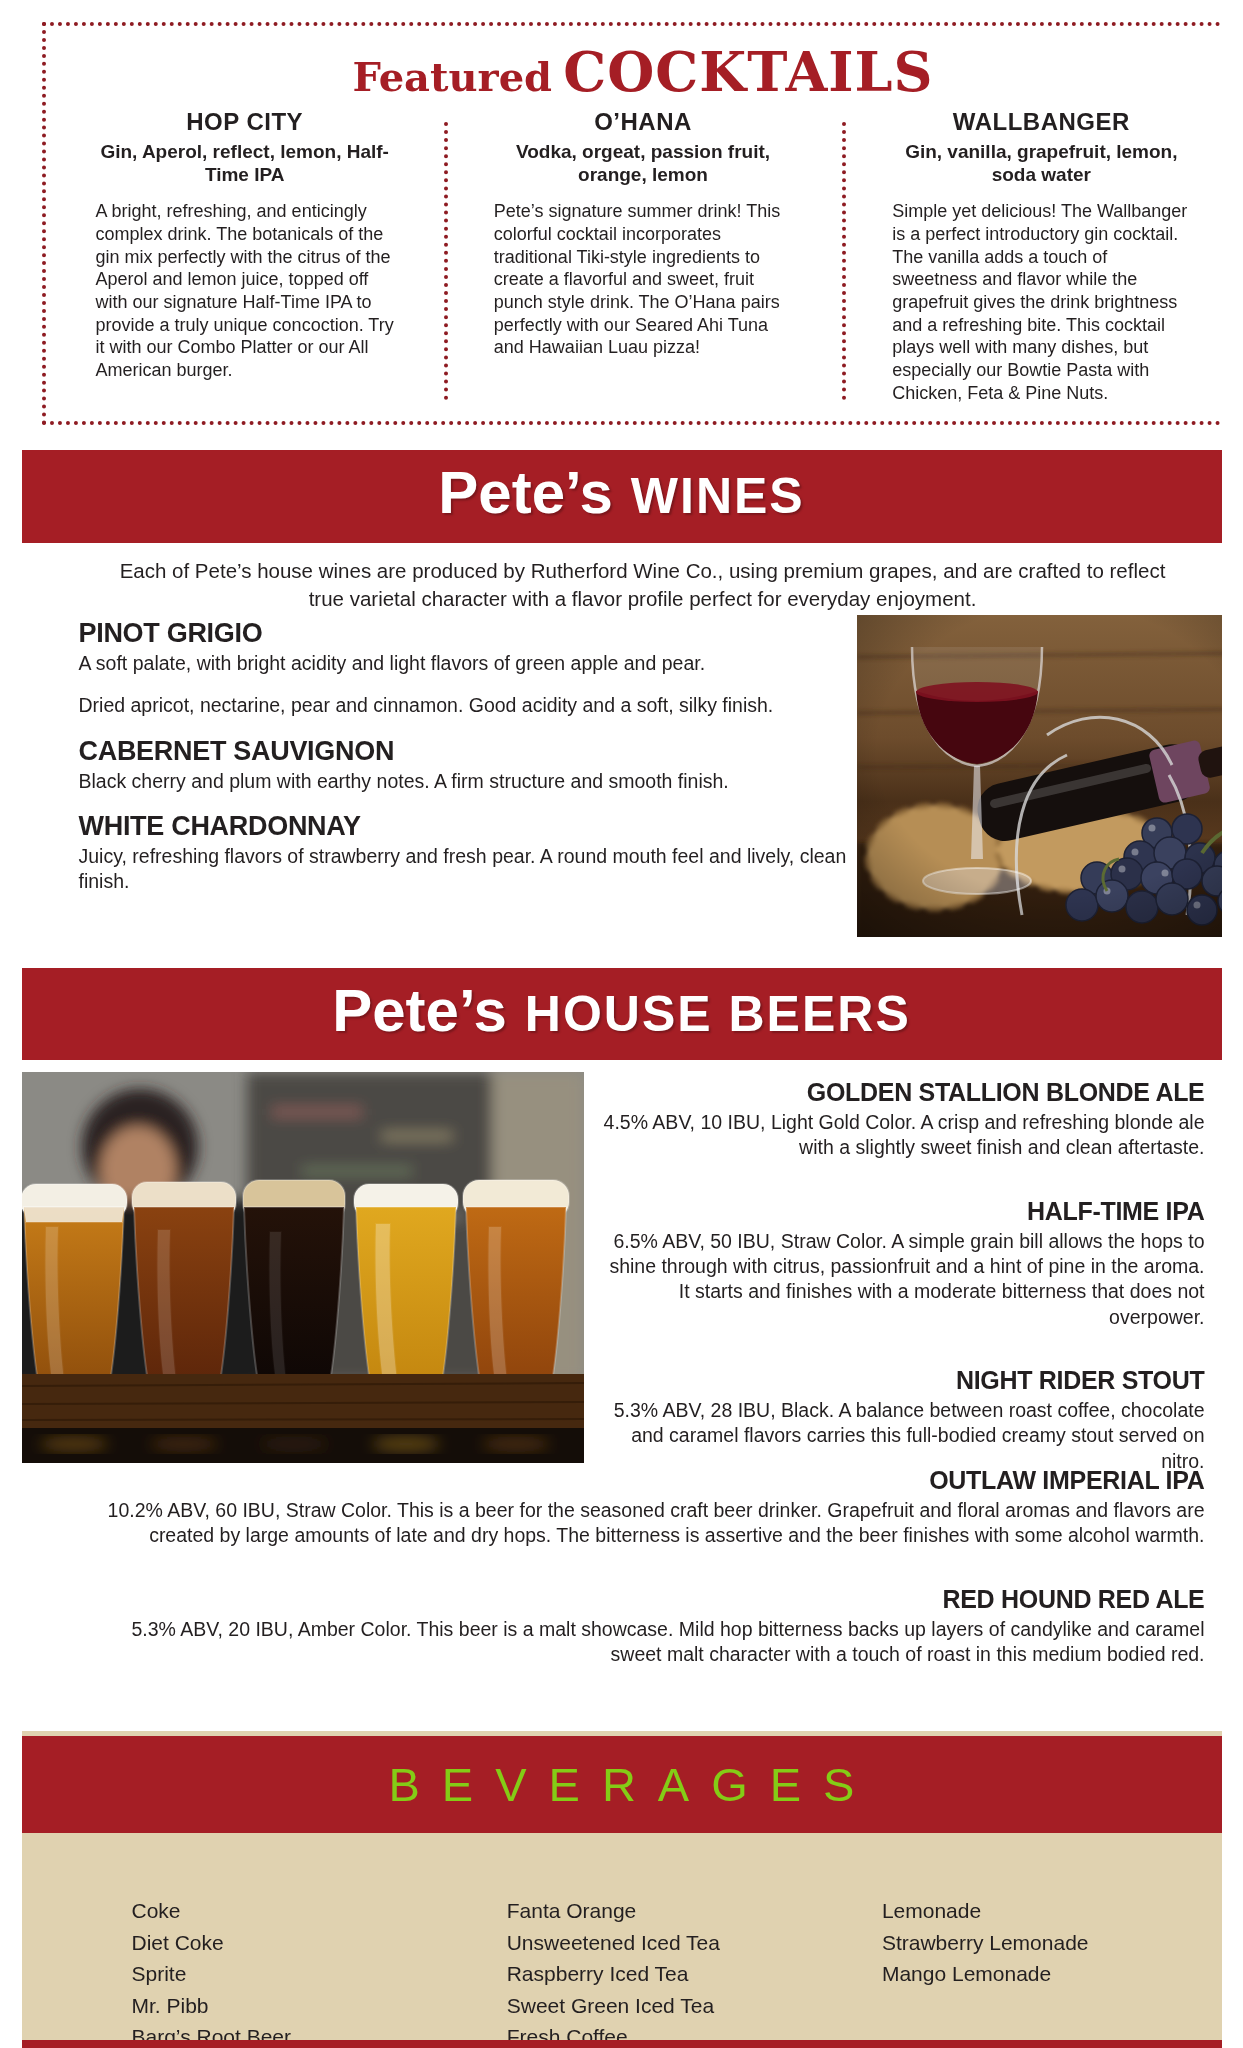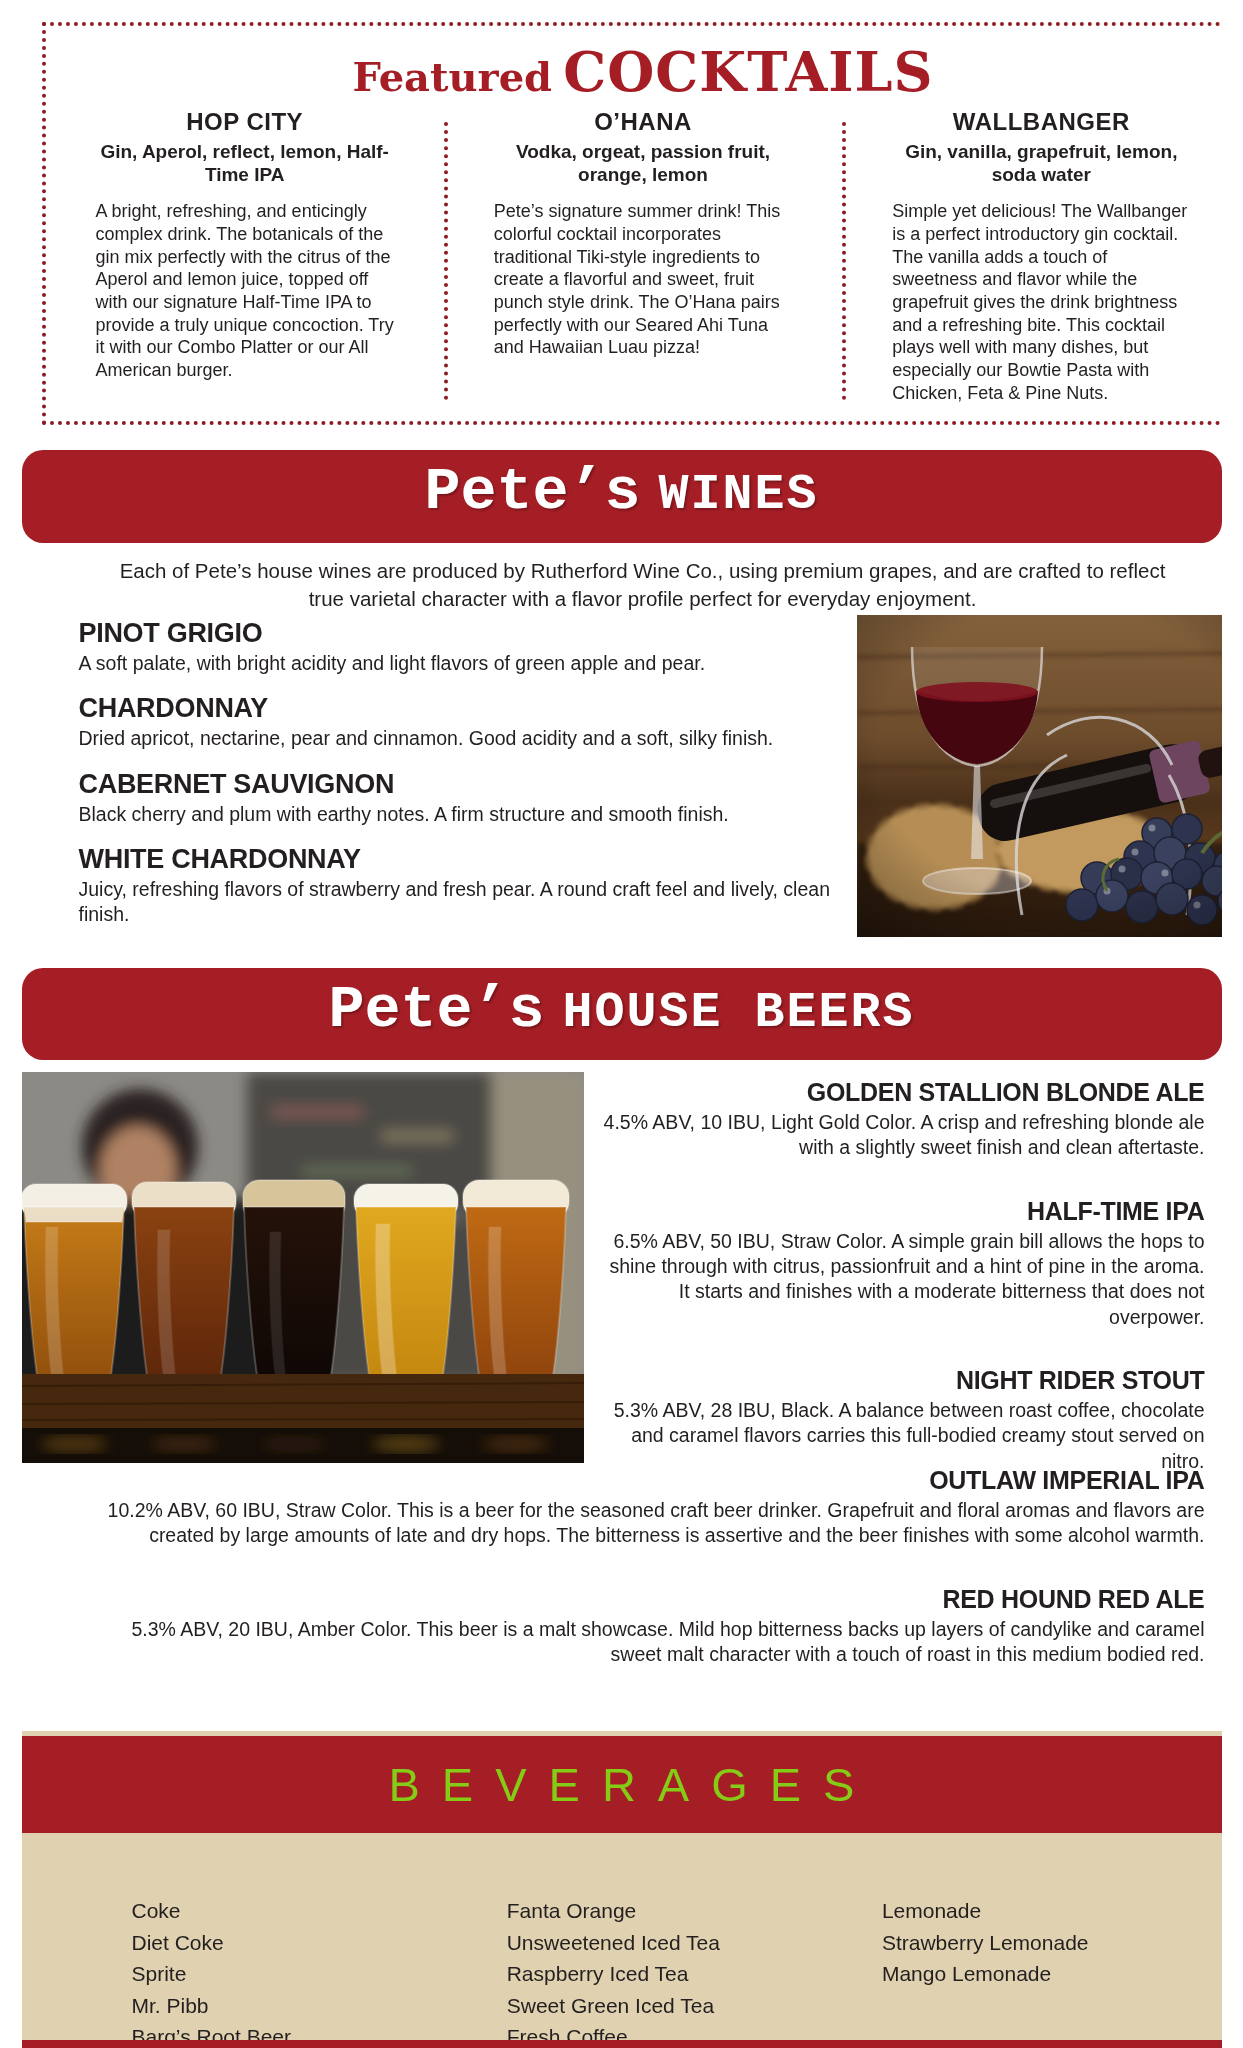--- a/index.html
+++ b/index.html
@@ -21,21 +21,21 @@
   .cocktail-cols{position:absolute;top:82px;left:0;width:100%;height:310px;display:flex;}
   .cocktail-col{width:33.333%;padding:0 50px;}
   .col-div{position:absolute;top:14px;bottom:18px;border-left:4px dotted var(--dotted);}
   .col-div.d1{left:33.333%;}
   .col-div.d2{left:66.666%;}
   .cocktail-name{font-size:24px;font-weight:bold;text-align:center;letter-spacing:0.5px;margin-bottom:4px;}
   .cocktail-ing{font-size:19px;font-weight:bold;text-align:center;line-height:1.22;margin-bottom:14px;}
   .cocktail-desc{font-size:18px;text-align:left;line-height:1.26;}
 
   
-  .banner{position:absolute;left:0;width:100%;background:var(--red);display:flex;align-items:baseline;justify-content:center;gap:18px;color:#fff;font-family:Liberation Mono, monospace;font-weight:bold;border-radius:21px;}
+  .banner{position:absolute;left:0;width:100%;background:var(--red);display:flex;align-items:baseline;justify-content:center;gap:18px;color:#fff;font-family:Liberation Sans, sans-serif;font-weight:bold;}
   .banner-wines{top:450px;height:93px;padding-top:8px;}
   .banner-beers{top:968px;height:92px;padding-top:8px;}
   .banner .b-prefix{font-size:60px;text-shadow:2px 2px 2px rgba(0,0,0,.25);}
   .banner .b-main{font-size:50px;letter-spacing:2px;text-shadow:2px 2px 2px rgba(0,0,0,.25);}
 
   
   .wine-intro{position:absolute;top:557px;left:96px;width:1050px;text-align:center;font-size:20.5px;line-height:1.35;}
   .wine-list{position:absolute;top:618px;left:57px;width:775px;}
   .wine-item{margin-bottom:17px;}
   .wine-name{font-size:27px;font-weight:bold;letter-spacing:-0.3px;margin-bottom:2px;}
@@ -99,30 +99,29 @@
   </div>
 
   <p class="wine-intro">Each of Pete’s house wines are produced by Rutherford Wine Co., using premium grapes, and are crafted to reflect true varietal character with a flavor profile perfect for everyday enjoyment.</p>
 
   <div class="wine-list">
     <div class="wine-item">
       <h3 class="wine-name">PINOT GRIGIO</h3>
       <p class="wine-desc">A soft palate, with bright acidity and light flavors of green apple and pear.</p>
     </div>
     <div class="wine-item">
-      <h3 class="wine-name">CHARDONNAY</h3>
       <p class="wine-desc">Dried apricot, nectarine, pear and cinnamon. Good acidity and a soft, silky finish.</p>
     </div>
     <div class="wine-item">
       <h3 class="wine-name">CABERNET SAUVIGNON</h3>
       <p class="wine-desc">Black cherry and plum with earthy notes. A firm structure and smooth finish.</p>
     </div>
     <div class="wine-item">
       <h3 class="wine-name">WHITE CHARDONNAY</h3>
-      <p class="wine-desc">Juicy, refreshing flavors of strawberry and fresh pear. A round craft feel and lively, clean finish.</p>
+      <p class="wine-desc">Juicy, refreshing flavors of strawberry and fresh pear. A round mouth feel and lively, clean finish.</p>
     </div>
   </div>
 
   <div class="wine-photo">
     <svg width="100%" height="100%" viewBox="0 0 408 322" preserveAspectRatio="none">
       <defs>
         <linearGradient id="wood" x1="0" y1="0" x2="0" y2="1">
           <stop offset="0" stop-color="#83613c"></stop>
           <stop offset="0.38" stop-color="#6d4c2c"></stop>
           <stop offset="0.58" stop-color="#4a3019"></stop>

